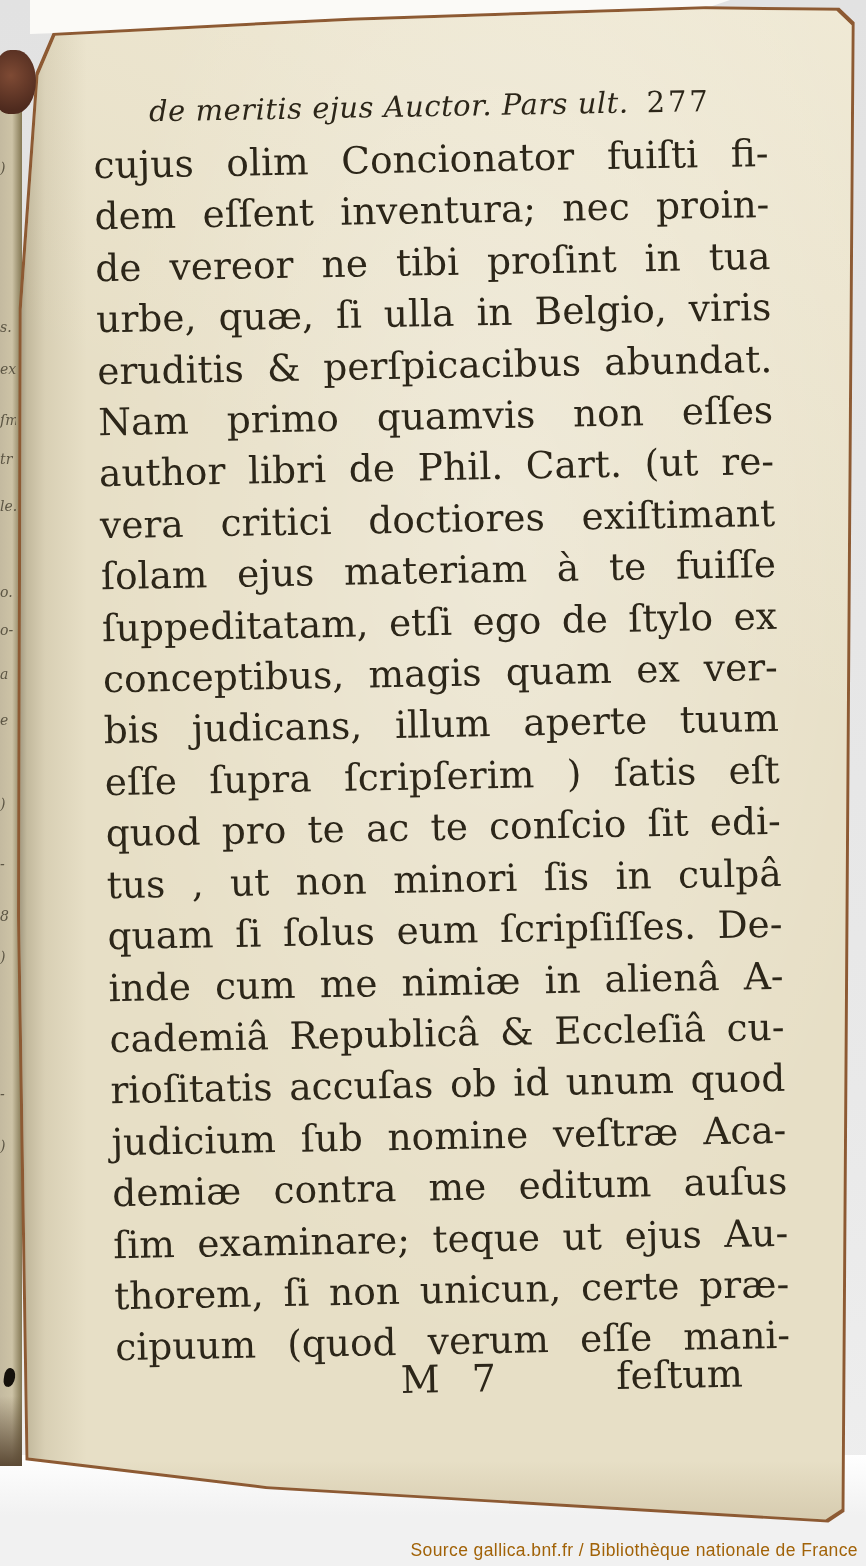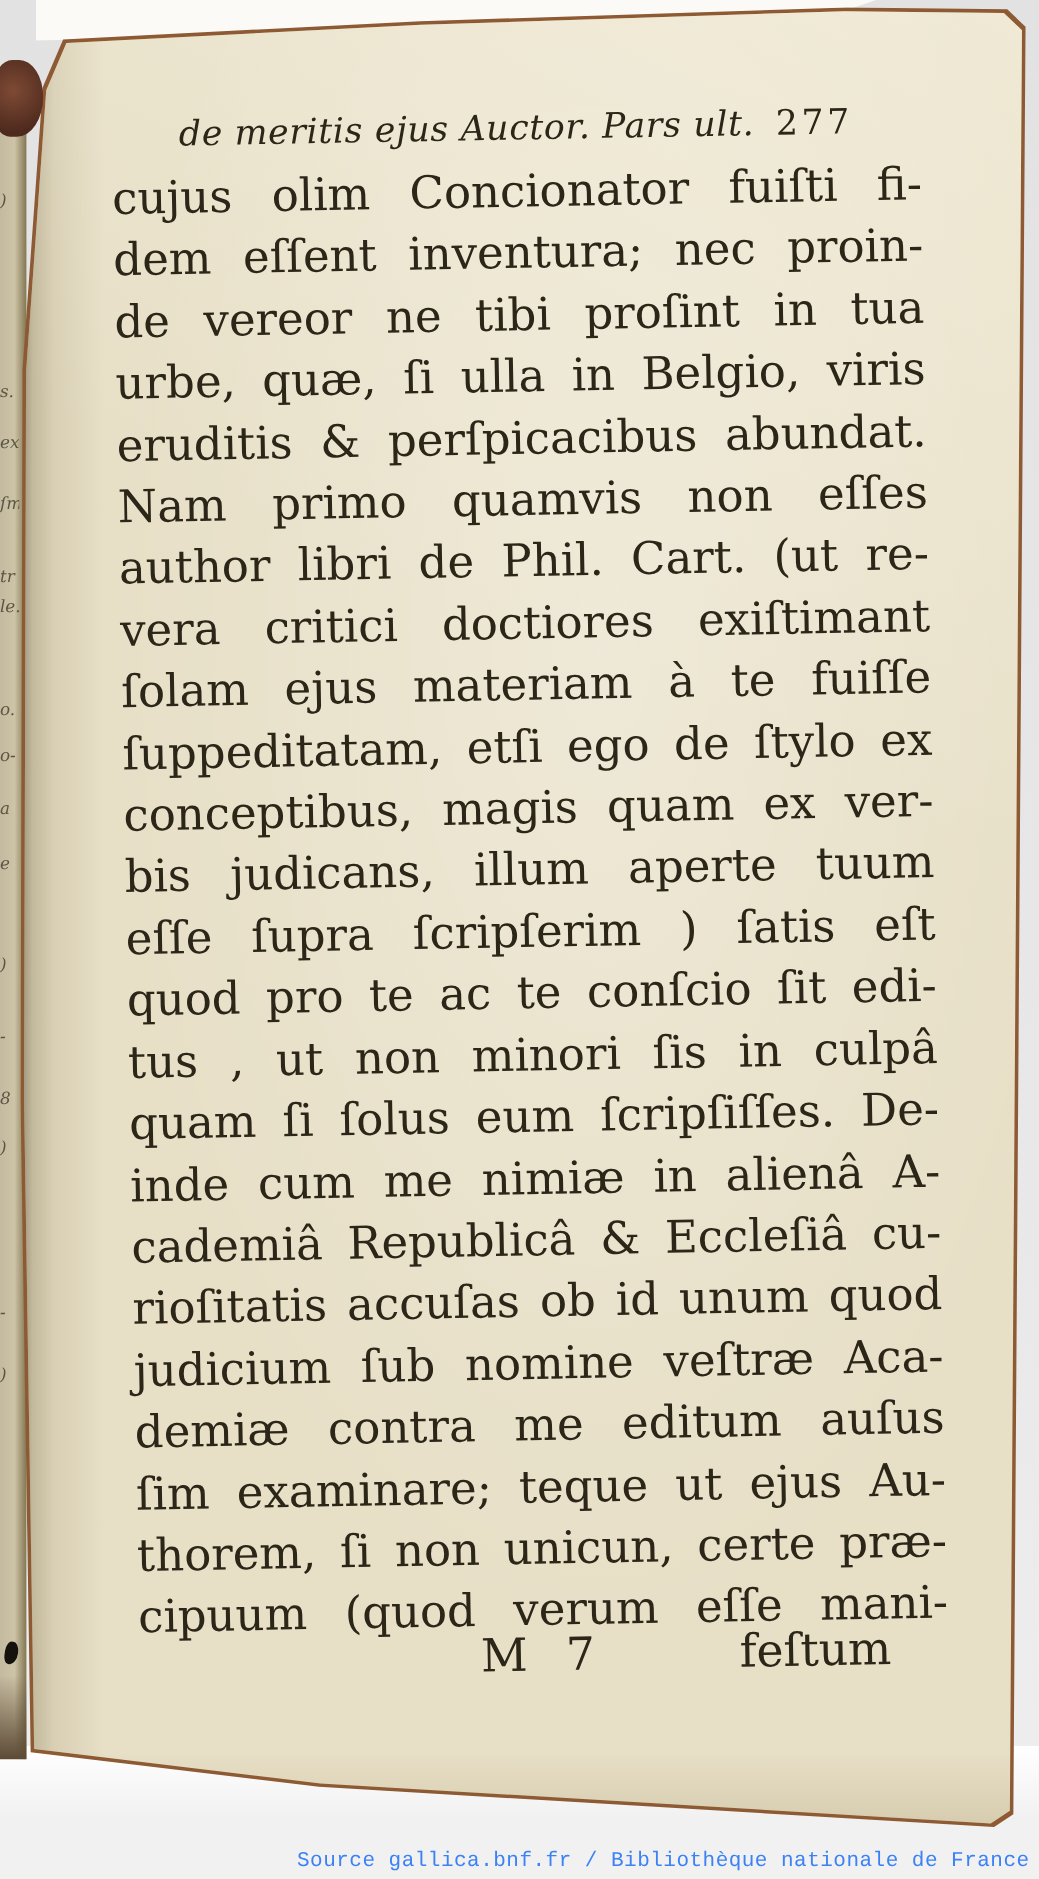--- a/index.html
+++ b/index.html
@@ -52,37 +52,37 @@
                 margin-bottom:6px;letter-spacing:.5px;}
   .running-head .pagenum{font-style:normal;margin-left:18px;letter-spacing:3px;}
   .body-line{font-size:37.5px;line-height:51.4px;white-space:nowrap;
              text-align:justify;text-align-last:justify;}
   .sig-line{position:relative;font-size:38px;line-height:50px;margin-top:-14px;}
   .sig-mark{position:absolute;left:0;right:0;text-align:center;letter-spacing:10px;}
   .catchword{position:absolute;right:48px;}
 
   
   .footer{position:absolute;right:8px;bottom:5px;z-index:5;
-          font-family:Liberation Mono, monospace;
-          font-size:17.5px;letter-spacing:.4px;color:#3b82f6;}
+          font-family:Liberation Sans, sans-serif;
+          font-size:17.5px;letter-spacing:.4px;color:#a16207;}
 </style>
 </head>
 <body>
 
 <div class="top-paper"></div>
 
 <div class="bottom-band"></div>
 
 <div class="spine-strip">
     <div class="frag" style="top: 104px;">)</div>
     <div class="frag" style="top: 205px; padding-left: 44px;">ar.</div>
     <div class="frag" style="top: 263px;">s.</div>
     <div class="frag" style="top: 305px;">ex.</div>
     <div class="frag" style="top: 356px;">ſmi</div>
-    <div class="frag" style="top: 417px;">tr</div>
+    <div class="frag" style="top: 395px;">tr</div>
     <div class="frag" style="top: 442px;">le.</div>
     <div class="frag" style="top: 528px;">o.</div>
     <div class="frag" style="top: 566px;">o-</div>
     <div class="frag" style="top: 610px;">a</div>
     <div class="frag" style="top: 656px;">e</div>
     <div class="frag" style="top: 740px;">)</div>
     <div class="frag" style="top: 800px;">-</div>
     <div class="frag" style="top: 852px;">8</div>
     <div class="frag" style="top: 893px;">)</div>
     <div class="frag" style="top: 1030px;">-</div>

